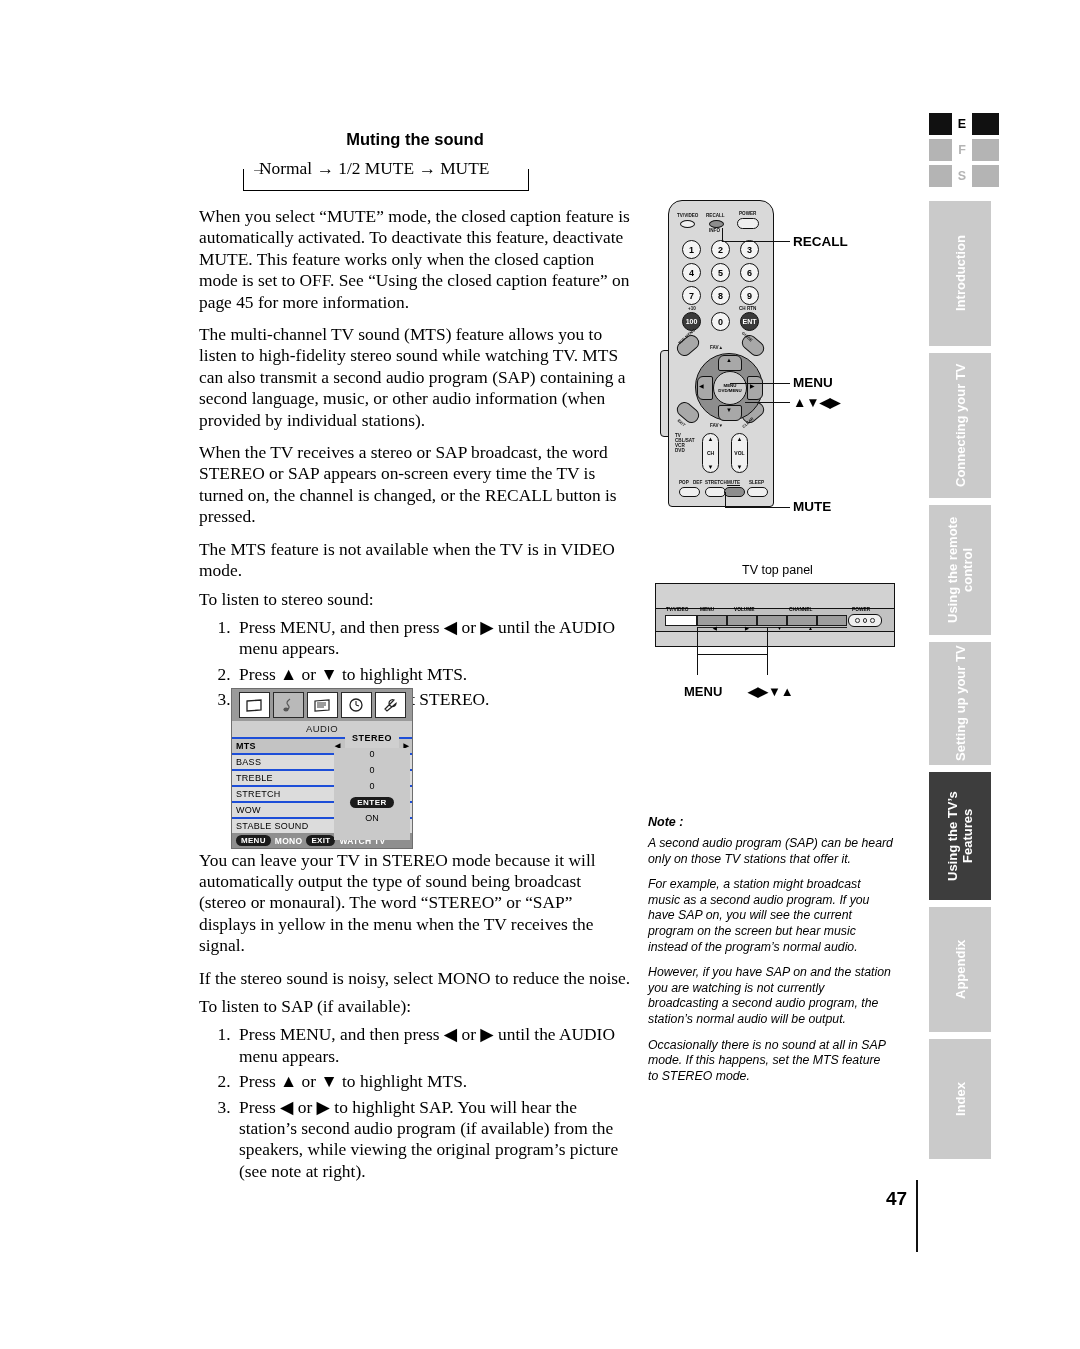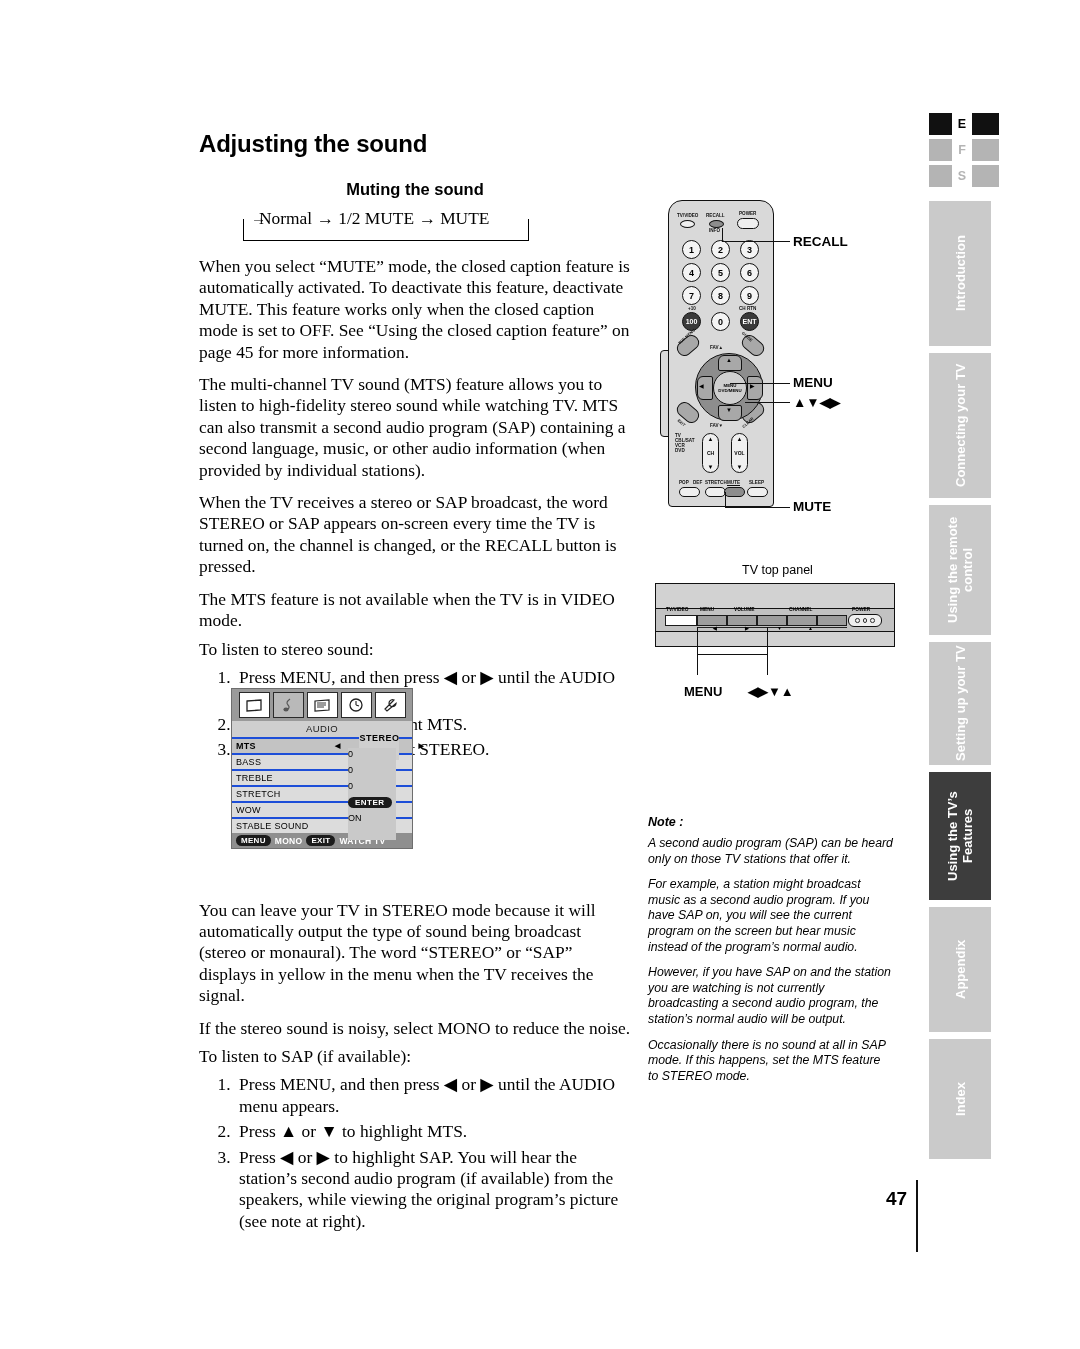--- a/index.html
+++ b/index.html
@@ -37,22 +37,22 @@
             padding:3px 4px;}
   .am-icon{width:29px;height:24px;background:#fff;border:1.2px solid #2a2a2a;
            display:flex;align-items:center;justify-content:center;position:relative;}
   .am-icon.sel{background:#b9b9b9;}
   .am-title{text-align:center;font-size:9.5px;background:#cfcfcf;
             padding:2px 0 3px;letter-spacing:0.4px;color:#1a1a1a;}
   .am-row{display:flex;align-items:center;height:14px;border-top:2px solid #1d4ed8;
           background:#dcdcdc;}
   .am-row.hl{background:#c3c3c3;font-weight:bold;}
   .am-label{flex:0 0 96px;font-size:9px;padding-left:4px;letter-spacing:0.3px;}
-  .am-val{flex:1;text-align:left;font-size:9px;background:#c9c9c9;
-          margin:1px 16px;height:28px;line-height:12px;position:relative;}
+  .am-val{flex:1;text-align:center;font-size:9px;background:#c9c9c9;
+          margin:1px 2px;height:28px;line-height:12px;position:relative;}
   .am-row.hl .am-val{background:#cfcfcf;font-weight:bold;letter-spacing:0.5px;}
   .am-arrow{font-size:7px;padding:0 3px;}
   .am-enter{display:inline-block;background:#1b1b1b;color:#fff;border-radius:7px;
             font-size:8px;font-weight:bold;padding:0 7px;line-height:11px;
             letter-spacing:0.5px;}
   .am-foot{display:flex;align-items:center;gap:4px;background:#8f8f8f;color:#fff;
            font-size:8.5px;padding:2px 4px;font-weight:bold;letter-spacing:0.3px;}
   .pill{display:inline-block;background:#1b1b1b;color:#fff;border-radius:6px;
         padding:0 5px;line-height:11px;font-size:8px;}
 
@@ -136,21 +136,20 @@
            font-family:"Liberation Sans", sans-serif;font-size:19px;font-weight:bold;}
   .pagerule{position:absolute;left:916px;top:1180px;width:1.6px;height:72px;background:#111;}
 </style>
 </head>
 <body>
 
 <div class="page">
 
   <div class="col-left">
 
-    <h1 class="title">Adjusting the sound</h1>
 
     <h2 class="sub">Muting the sound</h2>
 
     <div class="cycle">
       <div class="frame"></div>
       <div class="gap"></div>
       <div class="arrowhead">→</div>
       <div class="lbl">Normal → 1/2 MUTE → MUTE</div>
     </div>
 

